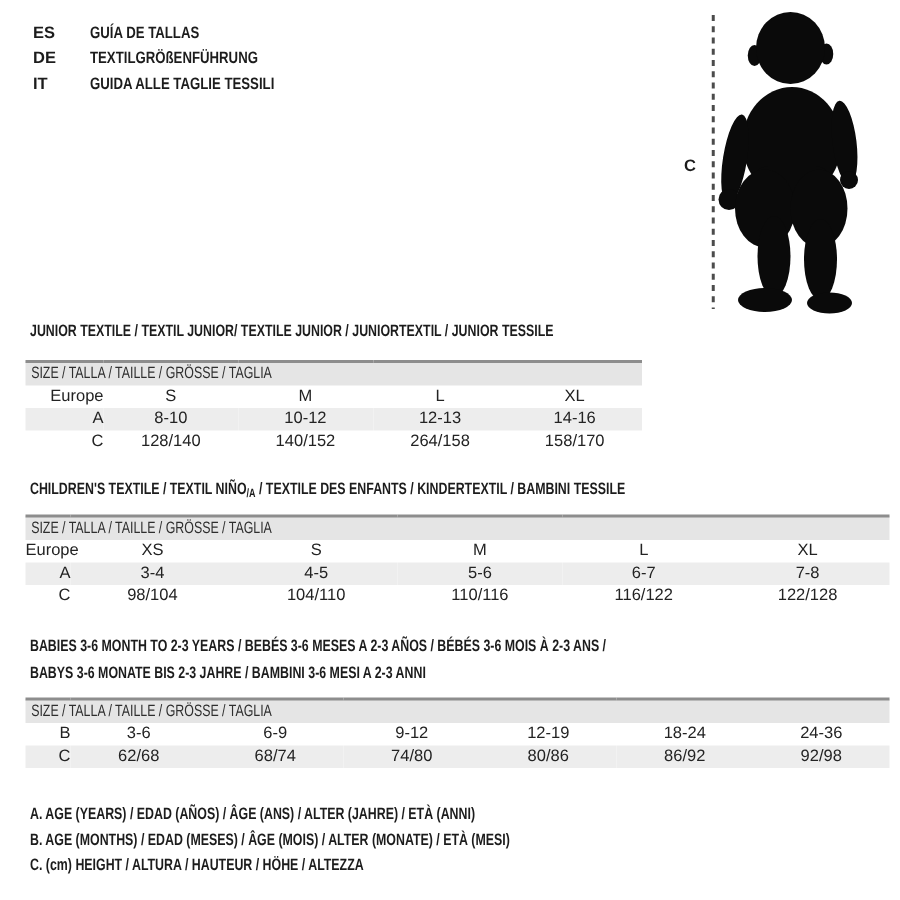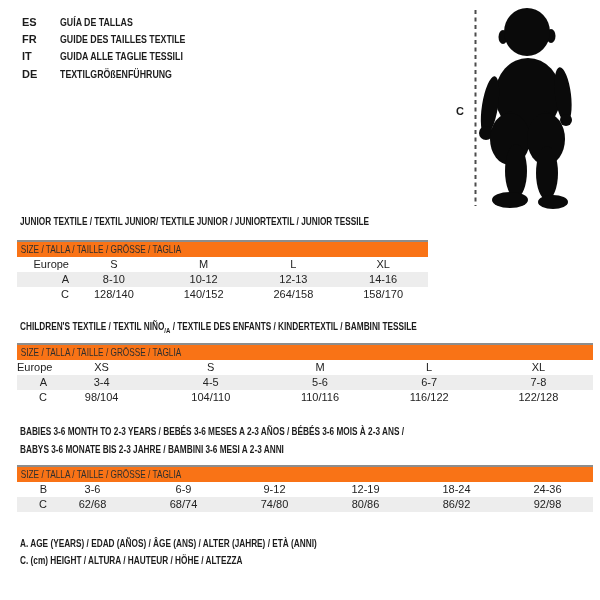--- a/index.html
+++ b/index.html
@@ -25,50 +25,46 @@
   
   .sec-title { font-size:11px; font-weight:bold; margin:0; line-height:12px; }
   .sec-title.two-line { line-height:17.5px; }
   .sub-a { font-size:8px; vertical-align:-2.5px; }
 
   
   table.size { position:absolute; border-collapse:collapse; table-layout:fixed;
                font-size:11px; color:#232323; }
   table.size th, table.size td { padding:0; font-weight:normal; height:15px;
                line-height:15px; white-space:nowrap; overflow:visible; }
-  tr.band th { background:#f97316; border-top:2px solid #8d8d8d;
+  tr.band th { background:#e5e5e5; border-top:2px solid #8d8d8d;
                text-align:left; color:#2e2e2e; }
   tr.band .cond { padding-left:5px; }
   .lbl { text-align:right; padding-left:5px; }
   .val { text-align:center; }
   tr.shade { background:#ededed; }
 
   
   .fnotes { left:20px; top:535px; }
   .fnote  { font-size:11px; font-weight:bold; line-height:17.2px; height:17.2px; }
 </style>
 </head>
 <body>
 
 <div class="abs lang-block">
   <div class="lang-row">
     <span class="lang-code">ES</span>
     <span class="cond8">GUÍA DE TALLAS</span>
   </div>
   <div class="lang-row">
-    <span class="lang-code">FR</span>
-    <span class="cond8">GUIDE DES TAILLES TEXTILE</span>
+    <span class="lang-code">DE</span>
+    <span class="cond8">TEXTILGRÖßENFÜHRUNG</span>
   </div>
   <div class="lang-row">
     <span class="lang-code">IT</span>
     <span class="cond8">GUIDA ALLE TAGLIE TESSILI</span>
-  </div>
-  <div class="lang-row">
-    <span class="lang-code">DE</span>
-    <span class="cond8">TEXTILGRÖßENFÜHRUNG</span>
   </div>
 </div>
 
 <span class="abs measure-label">C</span>
 <svg class="abs" style="left:470px; top:3px;" width="130" height="207" viewBox="0 0 130 207">
   <line x1="5.5" y1="7" x2="5.5" y2="203" stroke="#4c4c4c" stroke-width="2" stroke-dasharray="4 3.5"></line>
   <g fill="#0a0a0a">
     <ellipse cx="33" cy="34" rx="4.5" ry="7"></ellipse>
     <ellipse cx="81" cy="33" rx="4.5" ry="7"></ellipse>
     <ellipse cx="57" cy="29" rx="23" ry="24"></ellipse>
@@ -209,14 +205,15 @@
       <td class="val">74/80</td>
       <td class="val">80/86</td>
       <td class="val">86/92</td>
       <td class="val">92/98</td>
     </tr>
   </tbody>
 </table>
 
 <div class="abs fnotes">
   <div class="fnote"><span class="cond">A. AGE (YEARS) / EDAD (AÑOS) / ÂGE (ANS) / ALTER (JAHRE) / ETÀ (ANNI)</span></div>
+  <div class="fnote"><span class="cond">B. AGE (MONTHS) / EDAD (MESES) / ÂGE (MOIS) / ALTER (MONATE) / ETÀ (MESI)</span></div>
   <div class="fnote"><span class="cond">C. (cm) HEIGHT / ALTURA / HAUTEUR / HÖHE / ALTEZZA</span></div>
 </div>
 
 </body></html>

